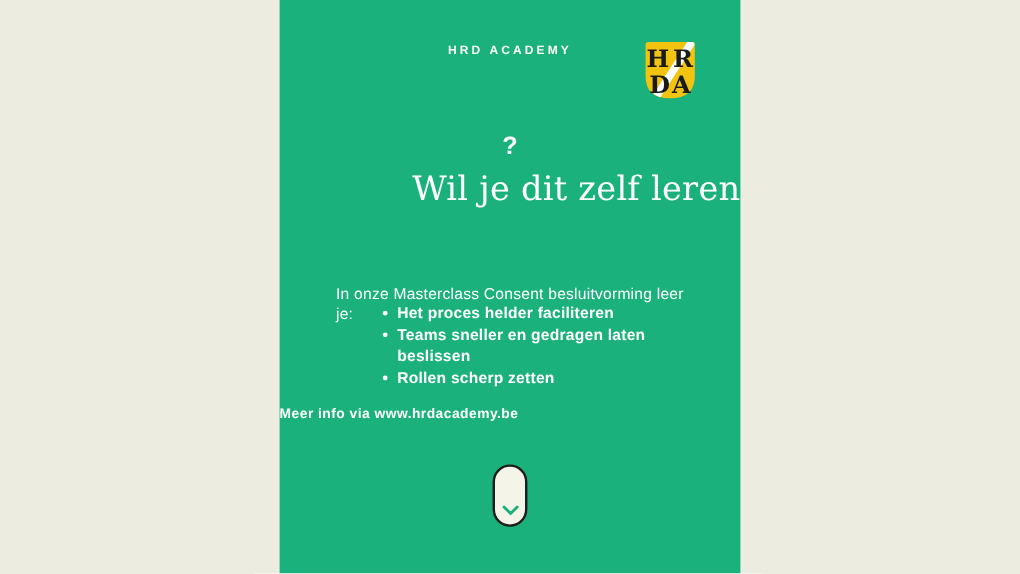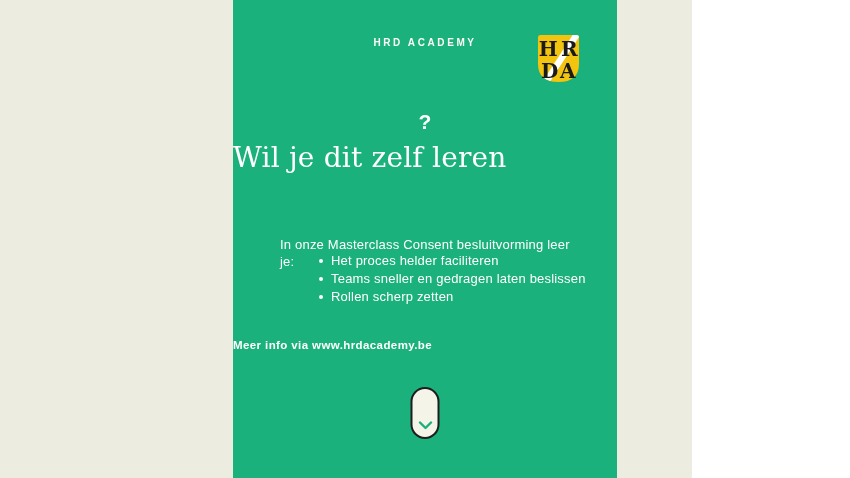--- a/index.html
+++ b/index.html
@@ -1,18 +1,18 @@
 <!DOCTYPE html>
 <html><head>
 <meta charset="utf-8">
 <style>
   html, body { margin: 0; padding: 0; }
   .canvas {
     position: relative;
-    width: 692px;
+    width: 850px;
     height: 478px;
     background: #ECEDE0;
     font-family: "Liberation Sans", sans-serif;
     overflow: hidden;
   }
   .panel {
     position: absolute;
     left: 233px;
     top: 0;
     width: 384px;
@@ -45,21 +45,21 @@
     width: 100%;
     text-align: center;
     font-size: 21px;
     font-weight: 700;
   }
   .title {
     position: absolute;
     top: 141px;
     left: 0;
     width: 100%;
-    text-align: left;
+    text-align: right;
     font-family: "DejaVu Serif", serif;
     font-size: 28px;
     line-height: 34px;
     font-weight: 500;
     letter-spacing: 0.2px;
   }
   .intro {
     position: absolute;
     top: 236px;
     left: 47px;
@@ -74,21 +74,21 @@
     top: 252px;
     left: 86px;
     right: 24px;
     margin: 0;
     padding: 0;
     list-style: none;
   }
   .bullets li {
     position: relative;
     font-size: 13px;
-    font-weight: 400;
+    font-weight: 700;
     letter-spacing: 0.2px;
     line-height: 18px;
     padding-left: 12px;
   }
   .bullets li::before {
     content: "";
     position: absolute;
     left: 0;
     top: 7px;
     width: 4px;

